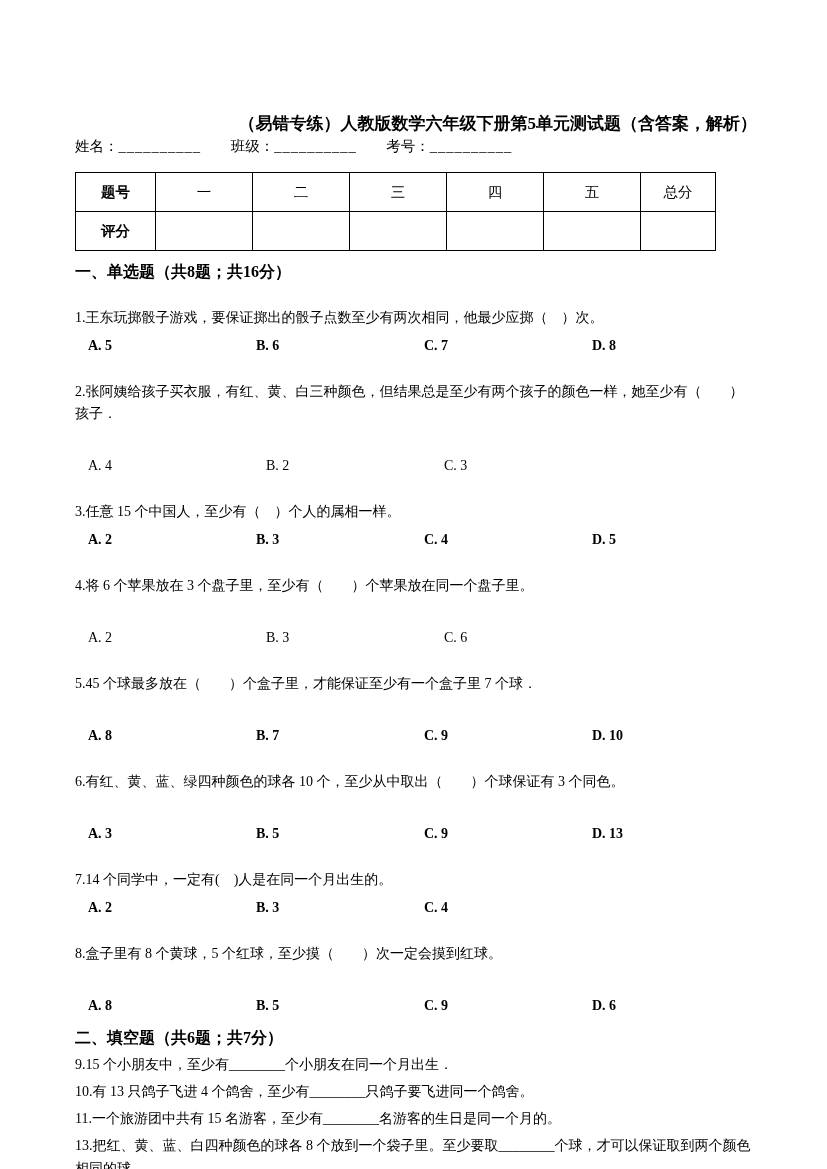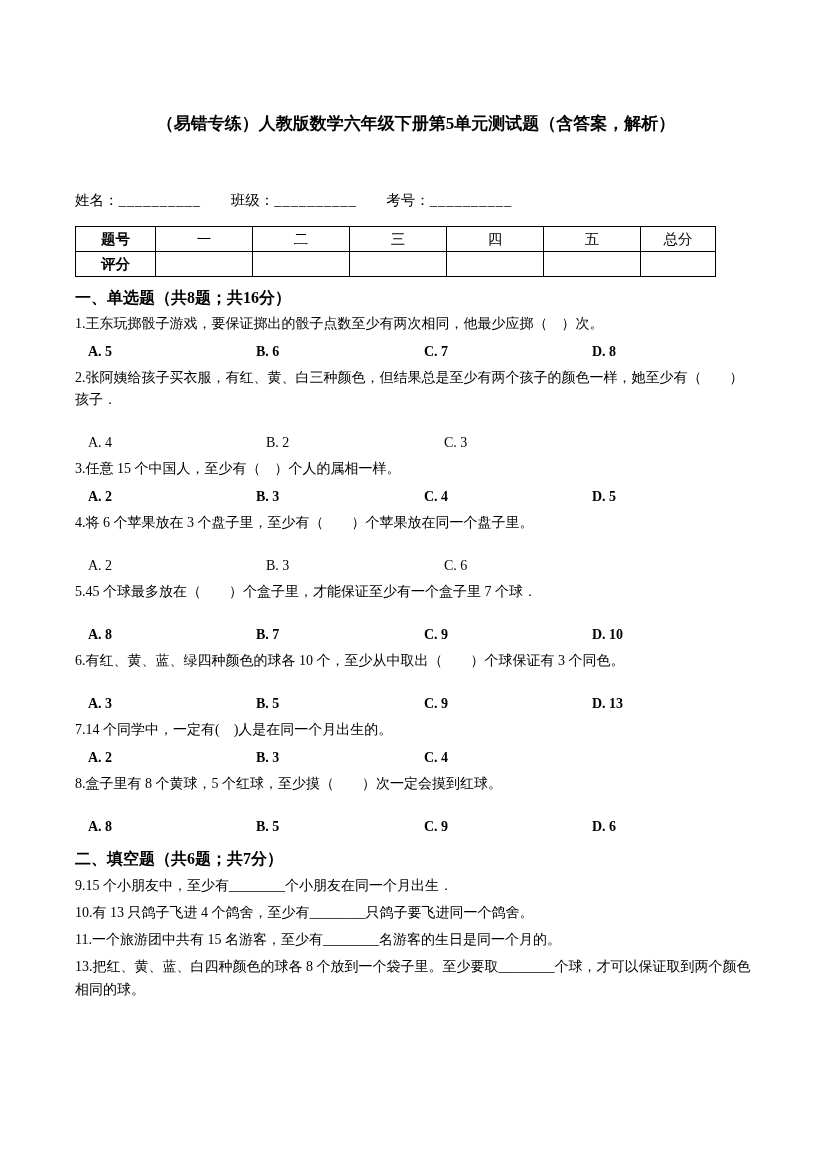--- a/index.html
+++ b/index.html
@@ -8,70 +8,69 @@
     width: 827px;
     height: 1169px;
     margin: 0 auto;
     color: #000;
     font-family: "Liberation Serif", "DejaVu Serif", serif;
     overflow: hidden;
   }
   .page { padding: 112px 70px 0 75px; }
 
   .doc-title {
-    text-align: center;
+    text-align: right;
     font-size: 17px;
     font-weight: bold;
     line-height: 24px;
-    margin-bottom: 54px;
   }
 
   .info-line { font-size: 14.5px; line-height: 20px; margin-bottom: 16px; }
   .info-field { margin-right: 26px; white-space: nowrap; }
   .info-blank { letter-spacing: 1px; }
 
   table.score-table {
     border-collapse: collapse;
     width: 640px;
     table-layout: fixed;
     font-size: 14.5px;
     margin-bottom: 10px;
   }
   table.score-table td {
     border: 1px solid #000;
-    height: 25px;
+    height: 39px;
     text-align: center;
     vertical-align: middle;
     padding: 0 2px;
   }
   td.c-label { width: 80px; font-weight: bold; }
   td.c-mid   { width: 97px; }
   td.c-last  { width: 75px; font-family: Liberation Mono, monospace; }
 
   .sec-heading {
     font-size: 16px;
     font-weight: bold;
     line-height: 22px;
     margin-top: 4px;
     margin-bottom: 4px;
   }
 
   .q-text {
     font-size: 14px;
     line-height: 22px;
-    margin-top: 4px;
+    margin-top: 24px;
   }
   .opts {
     display: flex;
     font-size: 14px;
     line-height: 22px;
     margin-top: 6px;
     padding-left: 13px;
   }
-  .opts.sp { margin-top: 21px; }
+  .opts.sp { margin-top: 30px; }
   .opts-4 .opt { width: 168px; flex: 0 0 auto; font-weight: bold; }
   .opts-3 .opt { width: 178px; flex: 0 0 auto; }
   .opt:last-child { width: auto; }
 
   .fill .q-text { margin-top: 4px; line-height: 23px; }
 </style>
 </head>
 <body>
 
 <div class="page">

